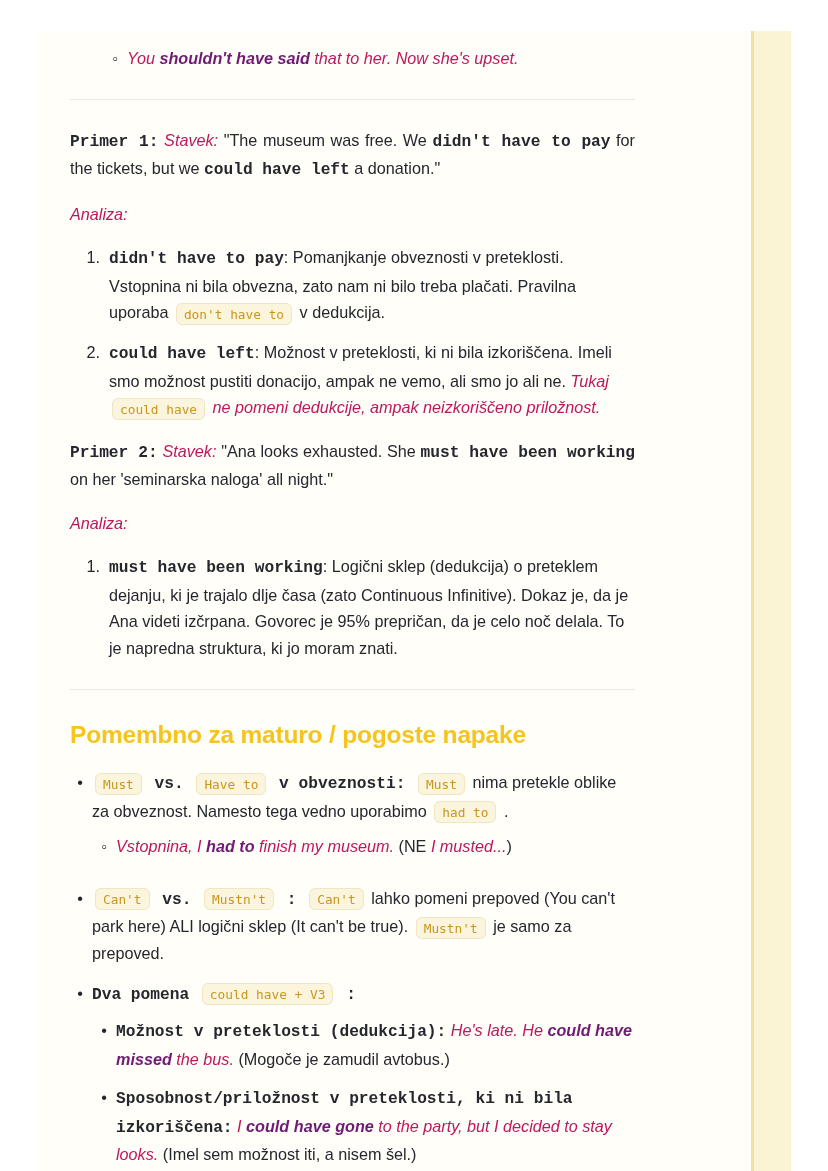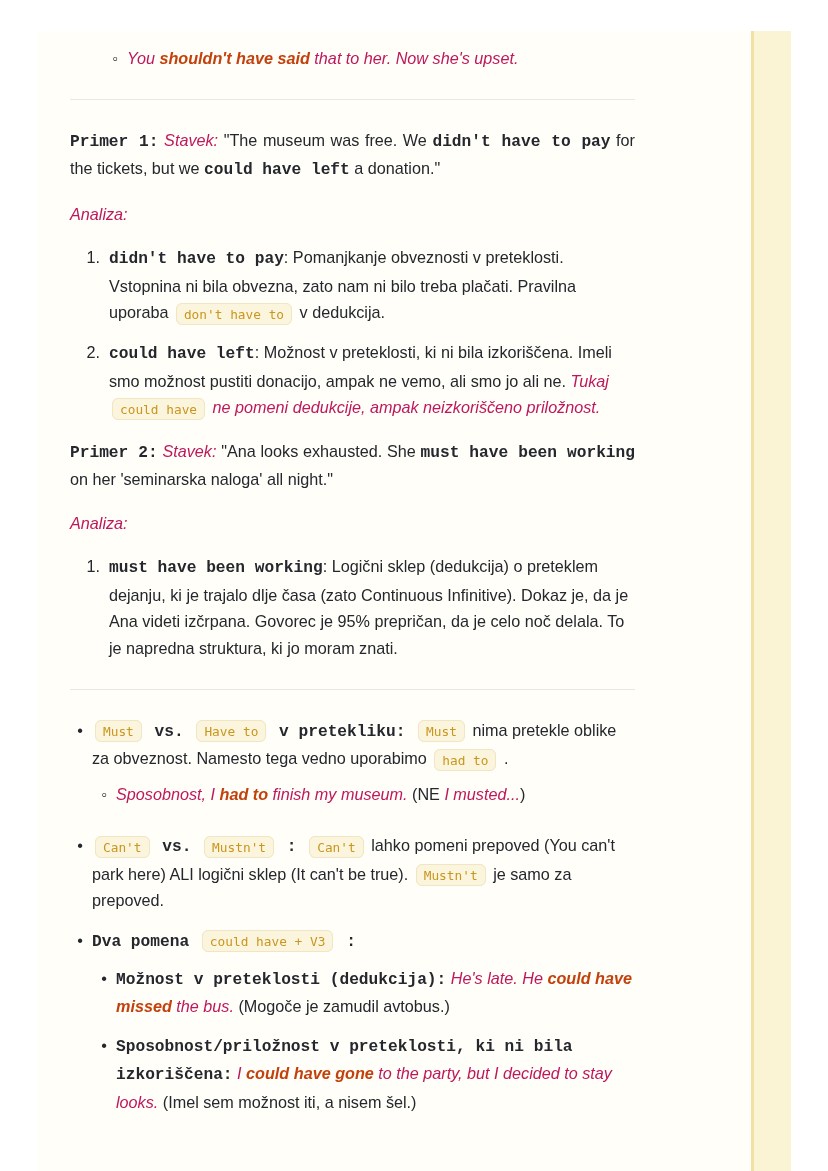--- a/index.html
+++ b/index.html
@@ -9,21 +9,21 @@
   .side-strip{position:absolute;top:0;right:0;bottom:0;width:37px;background:var(--strip-bg,#FAF3D4);border-left:3px solid var(--strip-border,#F0E1A4);z-index:1;}
   .content{position:relative;z-index:0;padding:14px 0 60px 33px;width:565px;font-size:16.2px;line-height:1.64;}
 
   h2.h2{font-size:24.5px;font-weight:700;color:var(--accent,#F5C41E);margin:30px 0 19px;letter-spacing:-0.2px;line-height:1.25;}
   .para{margin:17px 0;}
   .justify{text-align:justify;}
   hr.divider{border:none;border-top:1px solid var(--divider,#E8E8E5);margin:27px 0;}
 
   .b{font-weight:700;font-family:Liberation Mono, monospace;}
   .i{font-style:italic;color:#be185d;}
-  .bi{font-weight:700;font-style:italic;color:#c2410c;}
+  .bi{font-weight:700;font-style:italic;color:#701a75;}
   .code{
     font-family:"DejaVu Sans Mono",monospace;
     font-size:12.8px;
     color:var(--chip-text,#C9961E);
     background:var(--chip-bg,#FCF5DE);
     border:1px solid var(--chip-border,#F0E6C4);
     border-radius:6px;
     padding:2.5px 7px;
     margin:0 3px;
     box-decoration-break:clone;
@@ -69,27 +69,28 @@
         </div>
         <p class="para justify"><span class="b">Primer 2:</span><span> </span><span class="i">Stavek:</span><span> "Ana looks exhausted. She </span><span class="b">must have been working</span><span> on her 'seminarska naloga' all night."</span></p>
         <p class="para"><span class="i">Analiza:</span></p>
         <div class="list">
           <div class="li">
             <span class="marker ol-marker">1.</span>
             <div class="li-content"><span class="b">must have been working</span><span>: Logični sklep (dedukcija) o preteklem dejanju, ki je trajalo dlje časa (zato Continuous Infinitive). Dokaz je, da je Ana videti izčrpana. Govorec je 95% prepričan, da je celo noč delala. To je napredna struktura, ki jo moram znati.</span></div>
           </div>
         </div>
         <hr class="divider">
+        <h2 class="h2">Pomembno za maturo / pogoste napake</h2>
         <div class="list">
           <div class="li">
             <span class="marker ul-marker">•</span>
-            <div class="li-content"><span class="code">Must</span><span class="b"> vs. </span><span class="code">Have to</span><span class="b"> v pretekliku: </span><span class="code">Must</span><span> nima pretekle oblike za obveznost. Namesto tega vedno uporabimo </span><span class="code">had to</span><span> .</span><div class="list">
+            <div class="li-content"><span class="code">Must</span><span class="b"> vs. </span><span class="code">Have to</span><span class="b"> v obveznosti: </span><span class="code">Must</span><span> nima pretekle oblike za obveznost. Namesto tega vedno uporabimo </span><span class="code">had to</span><span> .</span><div class="list">
                 <div class="li">
                   <span class="marker ul-marker">◦</span>
-                  <div class="li-content"><span class="i">Sposobnost, I </span><span class="bi">had to</span><span class="i"> finish my museum.</span><span> (NE </span><span class="i">I musted...</span><span>)</span></div>
+                  <div class="li-content"><span class="i">Vstopnina, I </span><span class="bi">had to</span><span class="i"> finish my museum.</span><span> (NE </span><span class="i">I musted...</span><span>)</span></div>
                 </div>
               </div></div>
           </div>
           <div class="li">
             <span class="marker ul-marker">•</span>
             <div class="li-content"><span class="code">Can't</span><span class="b"> vs. </span><span class="code">Mustn't</span><span class="b"> : </span><span class="code">Can't</span><span> lahko pomeni prepoved (You can't park here) ALI logični sklep (It can't be true). </span><span class="code">Mustn't</span><span> je samo za prepoved.</span></div>
           </div>
           <div class="li">
             <span class="marker ul-marker">•</span>
             <div class="li-content"><span class="b">Dva pomena </span><span class="code">could have + V3</span><span class="b"> :</span><div class="list">

